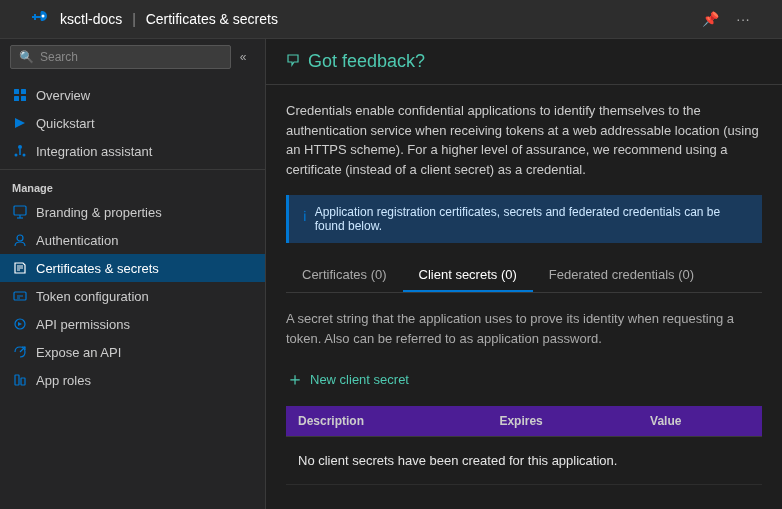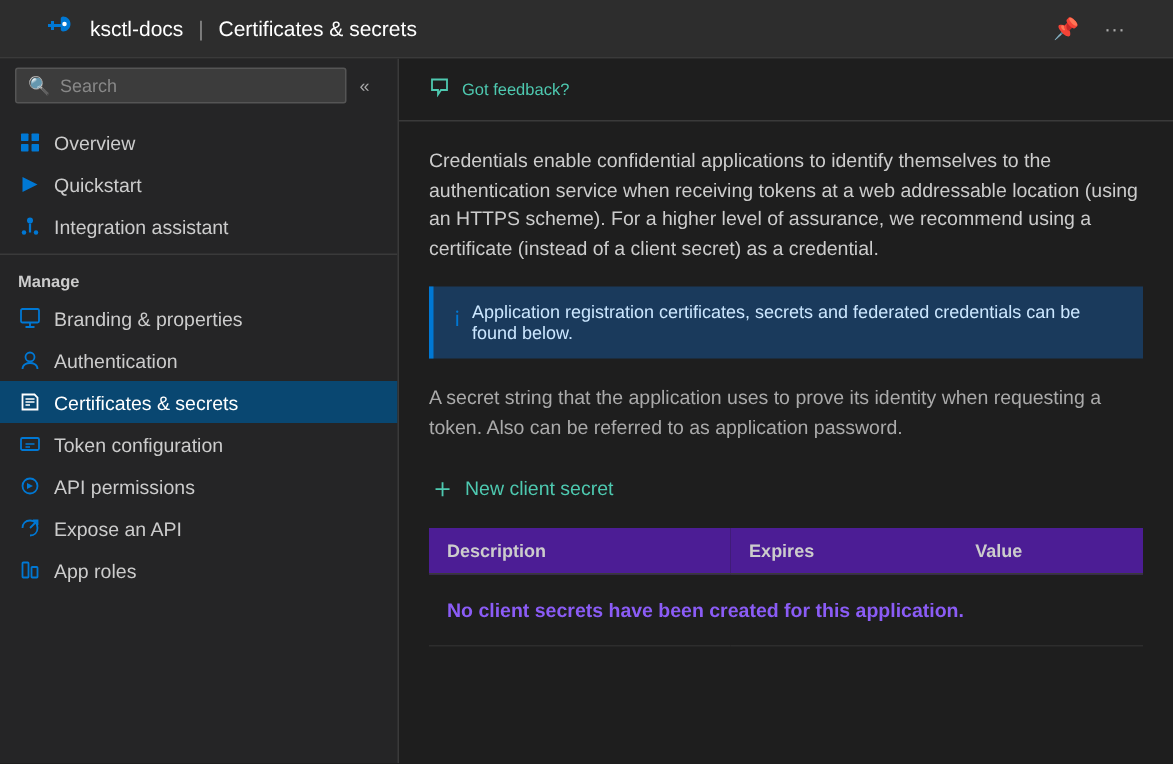--- a/index.html
+++ b/index.html
@@ -159,21 +159,21 @@
       padding: 0;
     }
 
     .feedback-bar {
       display: flex;
       align-items: center;
       padding: 12px 20px;
       gap: 8px;
       border-bottom: 1px solid #3a3a3a;
       color: #4ec9b0;
-      font-size: 11px;
+      font-size: 18px;
     }
 
     .content-body {
       padding: 16px 20px;
     }
 
     .description-text {
       color: #cccccc;
       font-size: 13px;
       line-height: 1.5;
@@ -252,24 +252,23 @@
       border-bottom: 1px solid #3a3a3a;
       background: #4c1d95;
     }
     .secrets-table td {
       padding: 10px 12px;
       color: #aaa;
       font-size: 12px;
       border-bottom: 1px solid #2d2d2d;
     }
     .secrets-table .empty-row td {
-      color: #8b5cf6;
+      color: #e5e5e5;
       font-size: 13px;
       padding: 16px 12px;
-      font-weight: bold;
     }
 
     
     .sidebar-divider {
       height: 1px;
       background: #3a3a3a;
       margin: 4px 0;
     }
   </style>
 </head>
@@ -430,20 +429,31 @@
     </div>
 
     <div class="content-body">
       <p class="description-text">Credentials enable confidential applications to identify themselves to the authentication service when receiving tokens at a web addressable location (using an HTTPS scheme). For a higher level of assurance, we recommend using a certificate (instead of a client secret) as a credential.</p>
 
       <div class="info-banner">
         <span class="info-banner-icon">ℹ</span>
         <span>Application registration certificates, secrets and federated credentials can be found below.</span>
       </div>
 
+      <div class="tabs">
+        <div class="tab">
+          <span>Certificates (0)</span>
+        </div>
+        <div class="tab active">
+          <span>Client secrets (0)</span>
+        </div>
+        <div class="tab">
+          <span>Federated credentials (0)</span>
+        </div>
+      </div>
 
       <p class="tab-content-text">A secret string that the application uses to prove its identity when requesting a token. Also can be referred to as application password.</p>
 
       <button class="add-button">
         <span style="font-size:18px;line-height:1;">＋</span>
         <span>New client secret</span>
       </button>
 
       <table class="secrets-table">
         <thead>

